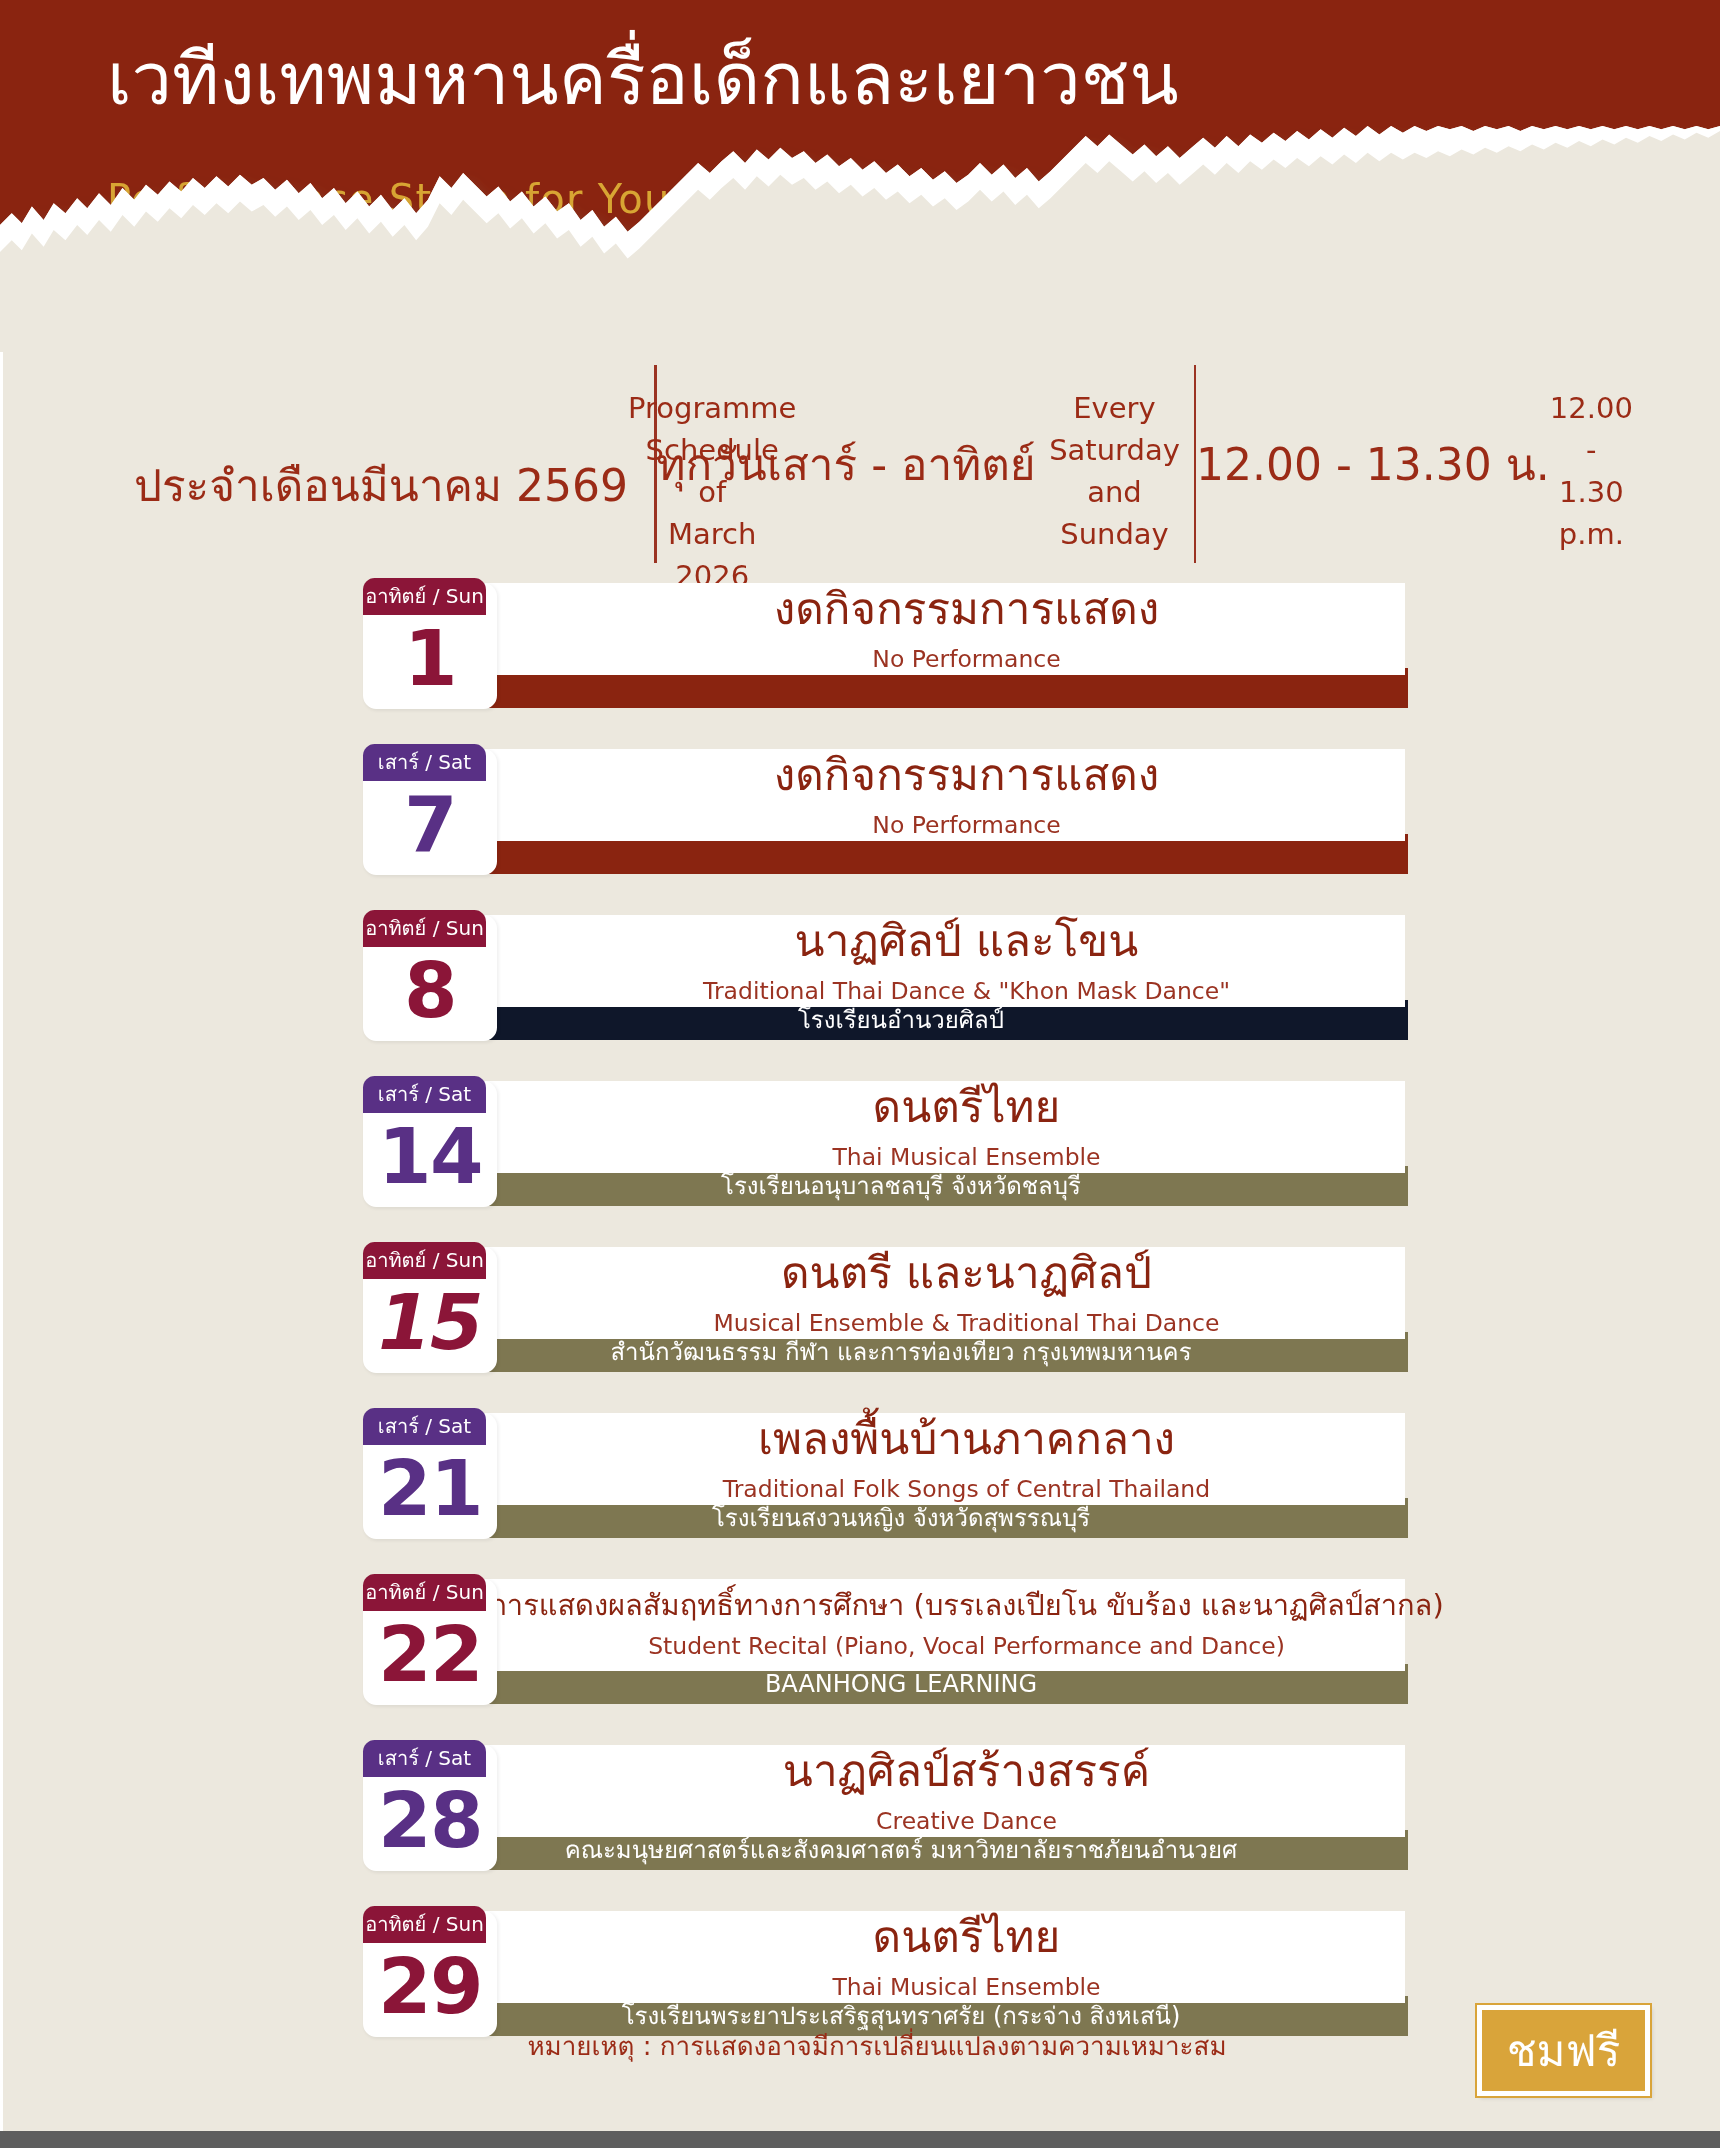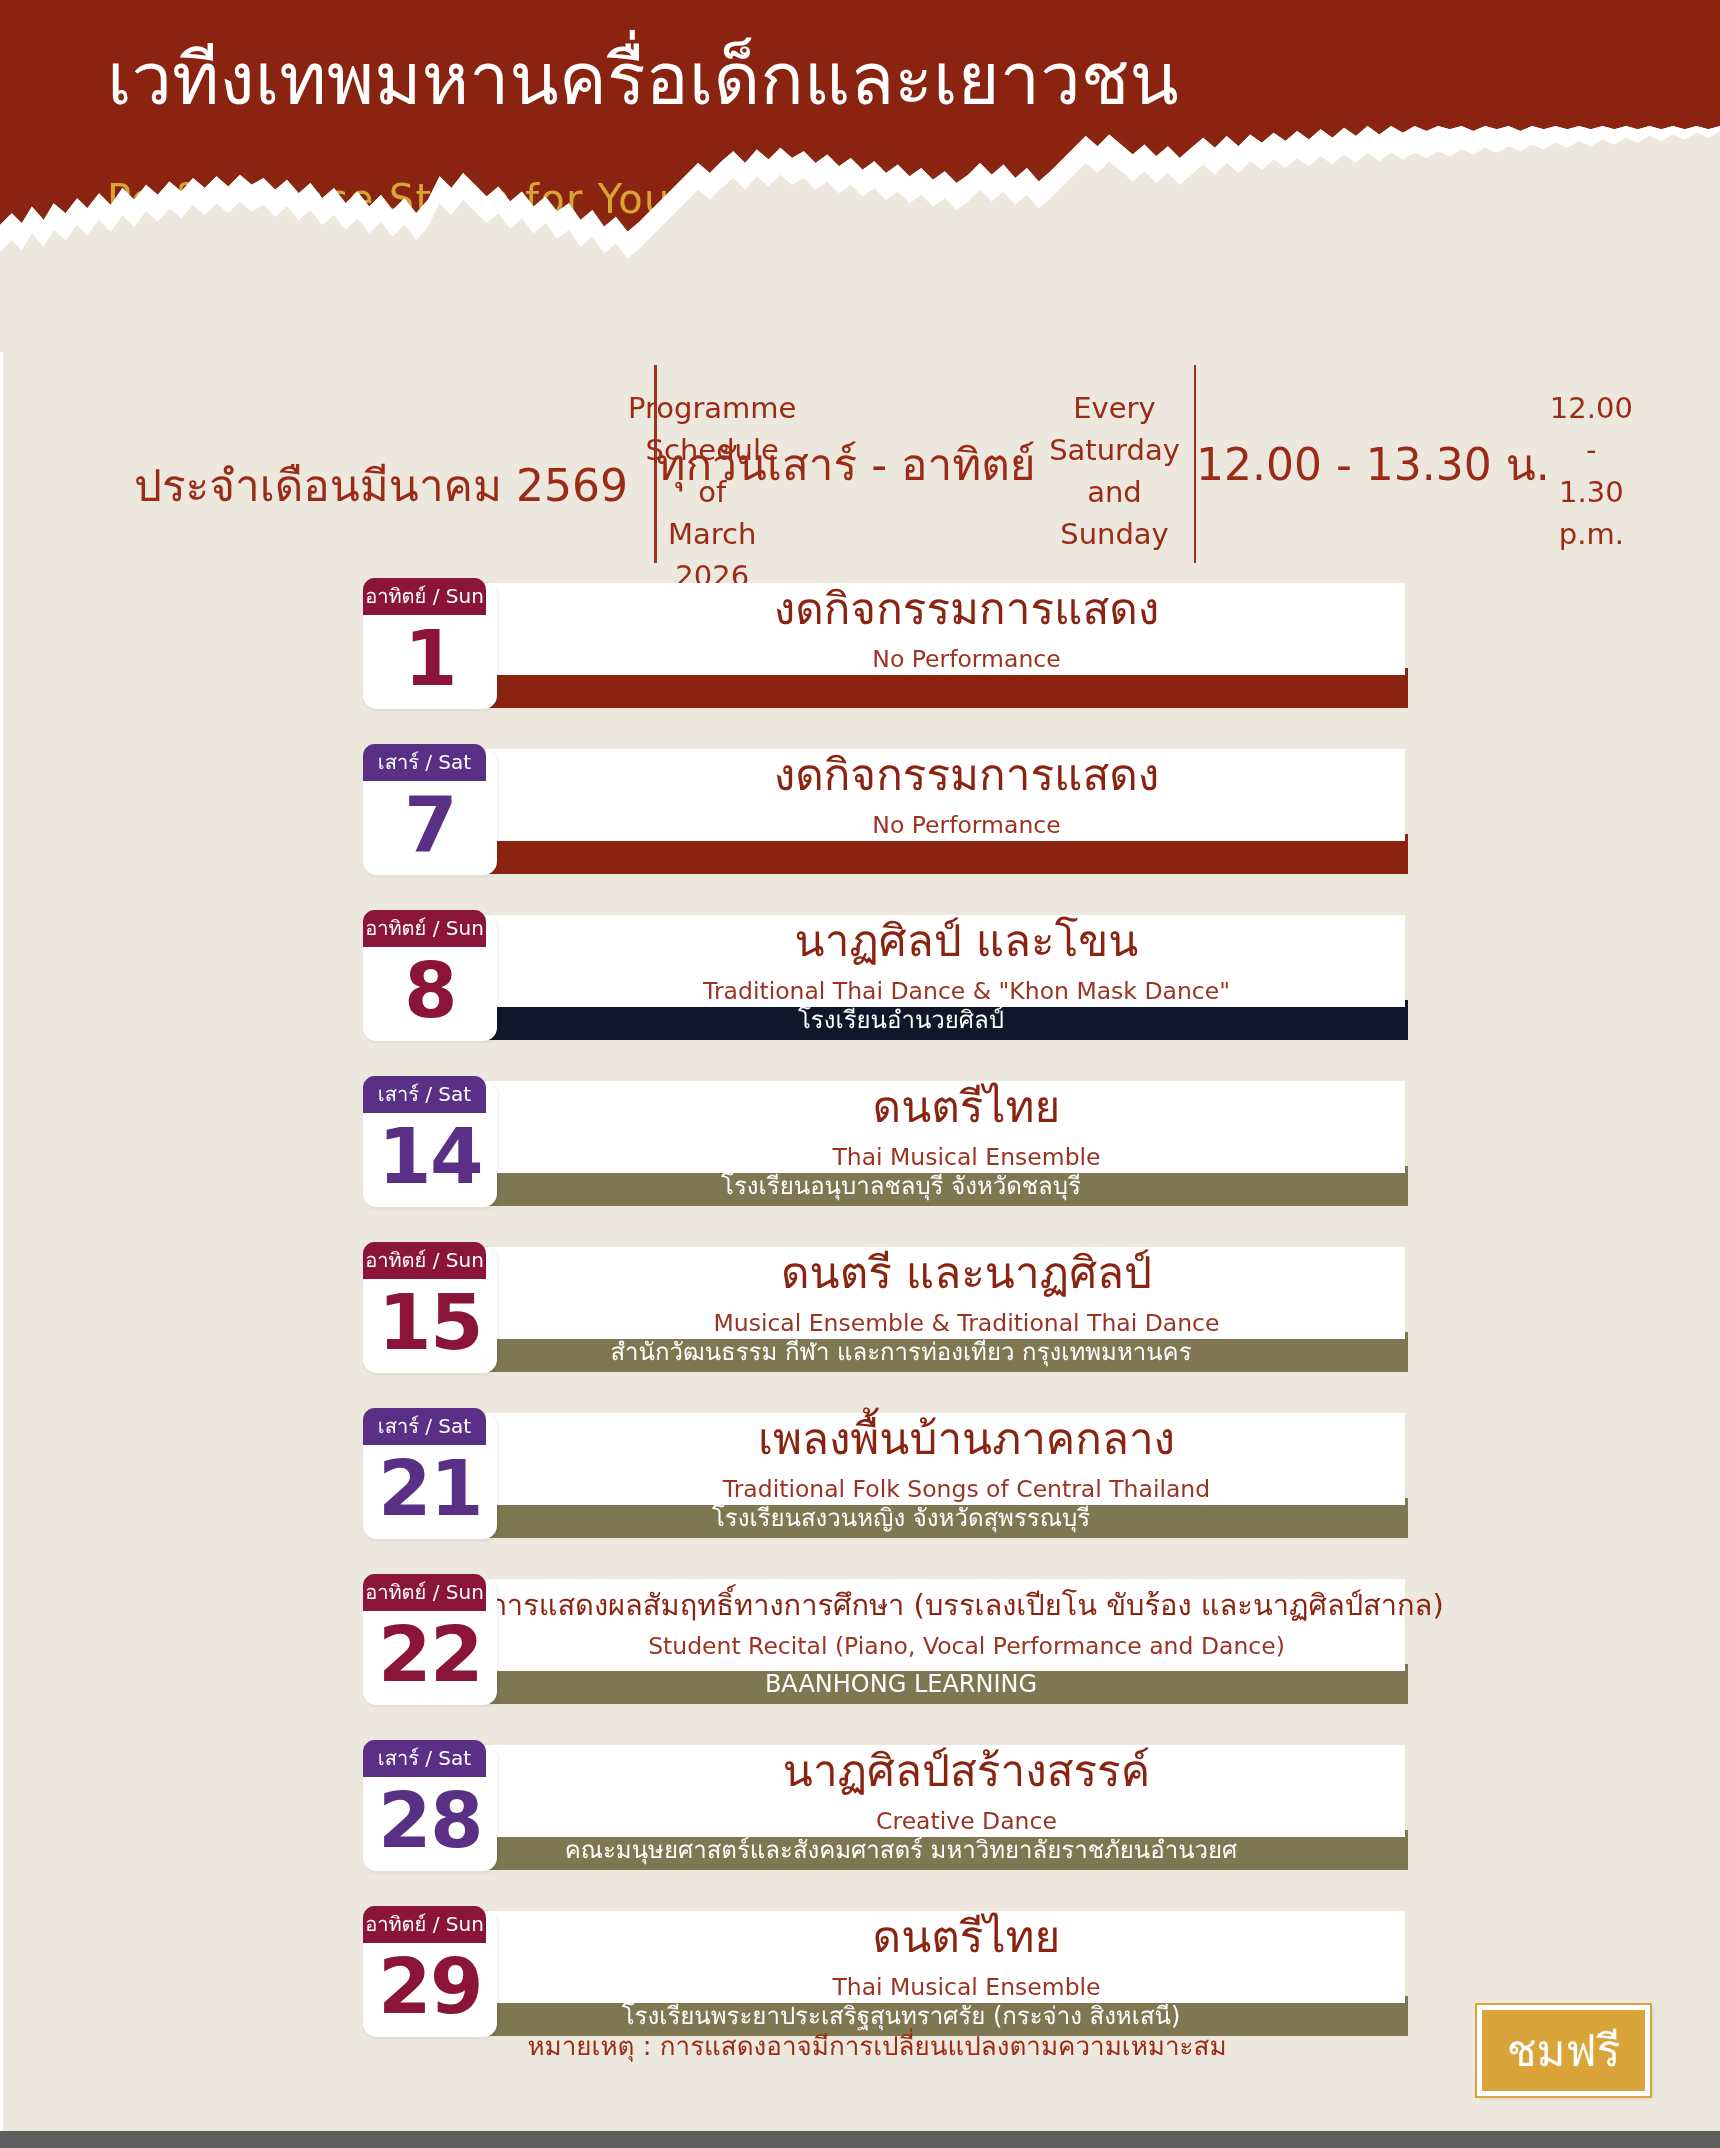--- a/index.html
+++ b/index.html
@@ -437,21 +437,21 @@
         <div class="card">
           <div class="card-inner">
             <div class="title-th">ดนตรี และนาฏศิลป์</div>
             <div class="title-en">Musical Ensemble &amp; Traditional Thai Dance</div>
           </div>
         </div>
         <div class="datebox">
           <div class="daytab" style="background: rgb(139, 21, 56);">
             <span class="daytab-text">อาทิตย์ / Sun</span>
           </div>
-          <div class="daynum" style="color: rgb(139, 21, 56);">15</div>
+          <div class="daynum" style="color: rgb(139, 21, 56); font-style: italic;">15</div>
         </div>
       </div>
       <div class="row">
         <div class="venue" style="background: rgb(126, 119, 81);">
           <span class="venue-text">โรงเรียนสงวนหญิง จังหวัดสุพรรณบุรี</span>
         </div>
         <div class="card">
           <div class="card-inner">
             <div class="title-th">เพลงพื้นบ้านภาคกลาง</div>
             <div class="title-en">Traditional Folk Songs of Central Thailand</div>

